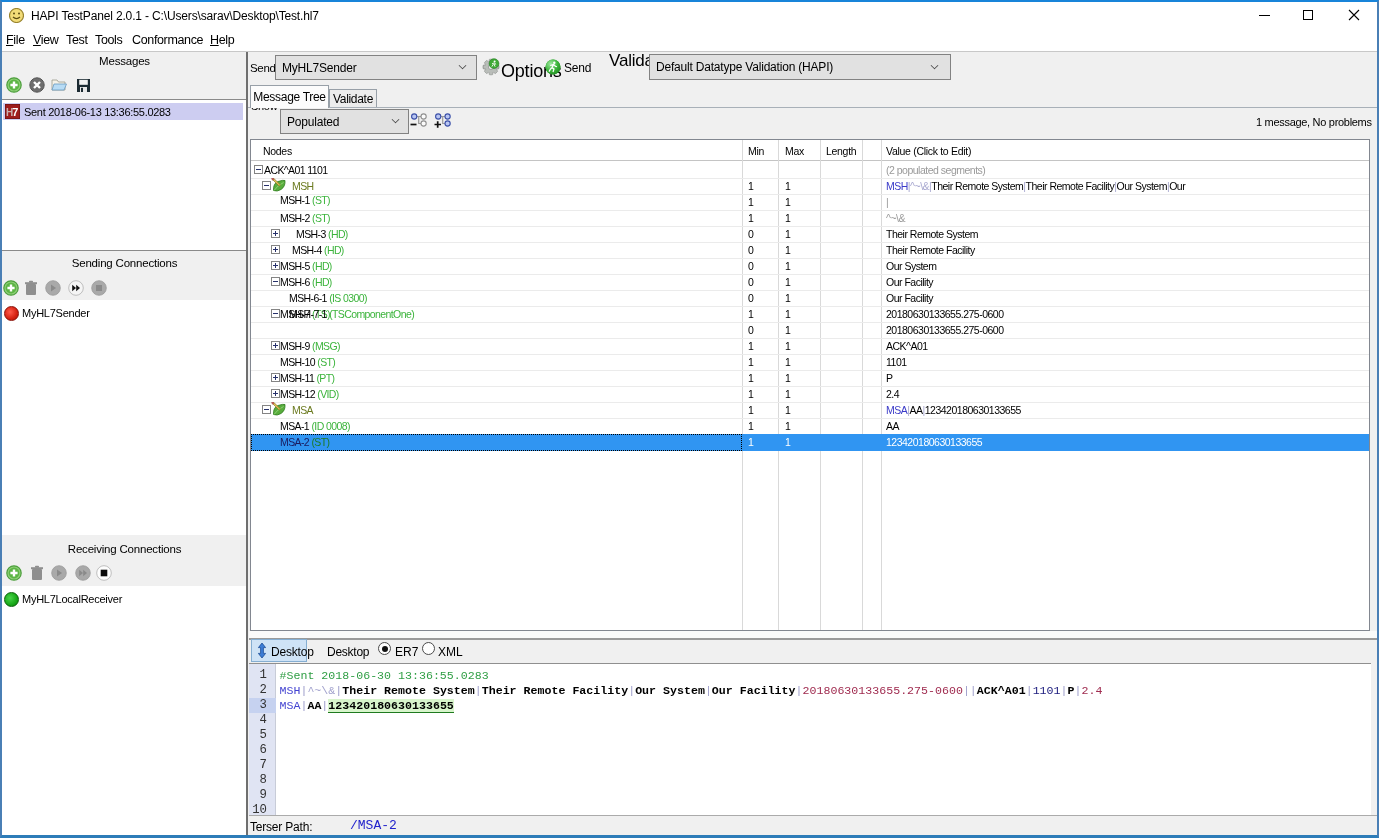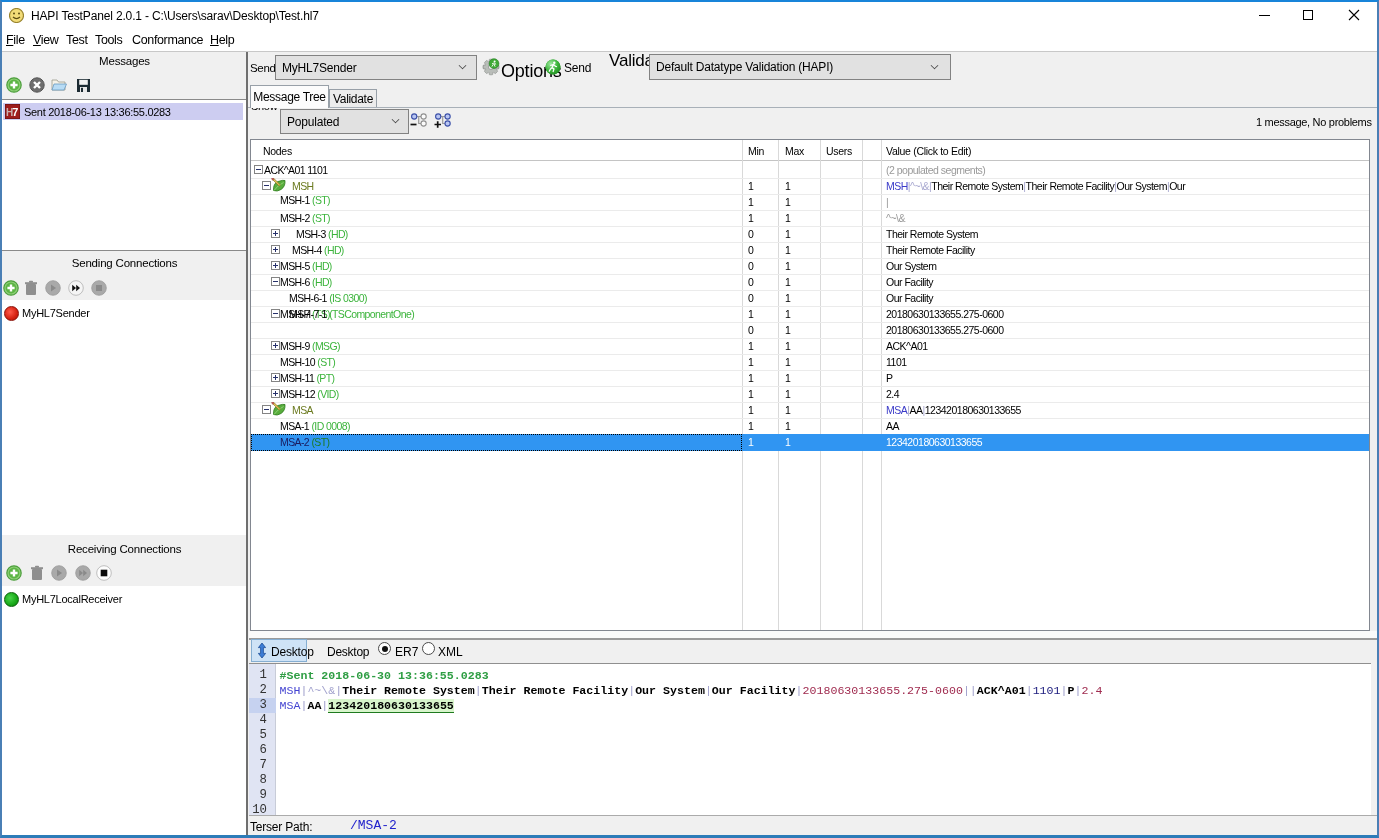--- a/index.html
+++ b/index.html
@@ -32,21 +32,21 @@
 .combo .t{position:absolute;left:6px;top:5px;font-size:12px;letter-spacing:-0.2px;white-space:nowrap}
 .chev{position:absolute;width:9px;height:5px}
 .chev:before{content:"";position:absolute;left:0;top:-2px;width:6px;height:6px;border-right:1.3px solid #404040;border-bottom:1.3px solid #404040;transform:rotate(45deg) scale(0.78)}
 
 .tab{position:absolute;font-size:13px}
 
 #editor{left:249px;top:663px;width:1122px;height:152px;background:#fff;border-top:1px solid #8f8f8f}
 #gutter{position:absolute;left:0;top:0;width:27px;height:152px;background:#e0e4f3;border-right:1px solid #c8ccd8}
 .ln{position:absolute;left:245px;width:22px;text-align:right;font-size:12.3px;color:#333;font-family:"Liberation Mono",monospace}
 .eline{position:absolute;left:279.5px;line-height:13.3px;white-space:pre;font-size:11.6px;letter-spacing:0.015px;font-family:"Liberation Mono",monospace;color:#000;font-weight:bold}
-.egreen{color:#2f9e44;font-weight:bold}.eblue{color:#4343d1;font-weight:normal}.epipe{color:#a0a0cc;font-weight:normal}.ered{color:#a02c50;font-weight:normal}.enav{color:#202080;font-weight:normal}
+.egreen{color:#2f9e44;font-weight:normal}.eblue{color:#4343d1;font-weight:normal}.epipe{color:#a0a0cc;font-weight:normal}.ered{color:#a02c50;font-weight:normal}.enav{color:#202080;font-weight:normal}
 
 .radio{position:absolute;width:13px;height:13px;border-radius:50%;border:1px solid #4b4b4b;background:#fff}
 .radio.sel:before{content:"";position:absolute;left:2.5px;top:2.5px;width:6px;height:6px;border-radius:50%;background:#111}
 
 </style></head><body>
 <div class="a" id="titlebar"></div>
 <svg class="a" style="left:9px;top:8px" width="15" height="15" viewBox="0 0 15 15">
     <circle cx="7.5" cy="7.5" r="7" fill="#f2dc78" stroke="#9a8530" stroke-width="1.2"></circle>
     <circle cx="5" cy="5.6" r="1" fill="#5a4a10"></circle>
     <circle cx="10" cy="5.6" r="1" fill="#5a4a10"></circle>
@@ -216,21 +216,21 @@
 <div class="a" id="ttable"></div>
 <div class="a" style="left:251px;top:140px;width:1118px;height:21px;background:#fff;border-bottom:1px solid #c4c4c4"></div>
 <div class="a vline" style="left:742px;top:140px;height:490px"></div>
 <div class="a vline" style="left:778px;top:140px;height:490px"></div>
 <div class="a vline" style="left:820px;top:140px;height:490px"></div>
 <div class="a vline" style="left:862px;top:140px;height:490px"></div>
 <div class="a vline" style="left:881px;top:140px;height:490px"></div>
 <div class="a cell" style="left:263px;top:143px">Nodes</div>
 <div class="a cell" style="left:748px;top:143px">Min</div>
 <div class="a cell" style="left:785px;top:143px">Max</div>
-<div class="a cell" style="left:826px;top:143px">Users</div>
+<div class="a cell" style="left:826px;top:143px">Length</div>
 <div class="a cell" style="left:886px;top:143px">Value (Click to Edit)</div>
 <div class="a hline" style="left:251px;top:178px;width:1118px"></div>
 <div class="a" style="left:254px;top:165px;width:9px;height:9px;background:#fff;border:1px solid #848484">
     <i class="a" style="left:1px;top:3px;width:5px;height:1px;background:#27316b"></i>
   </div>
 <div class="a cell lab blk" style="left:264px;top:162px">ACK^A01 1101</div>
 <div class="a cell val" style="left:886px;top:162px"><span class="gv">(2 populated segments)</span></div>
 <div class="a hline" style="left:251px;top:194px;width:1118px"></div>
 <div class="a" style="left:262px;top:181px;width:9px;height:9px;background:#fff;border:1px solid #848484">
     <i class="a" style="left:1px;top:3px;width:5px;height:1px;background:#27316b"></i>

